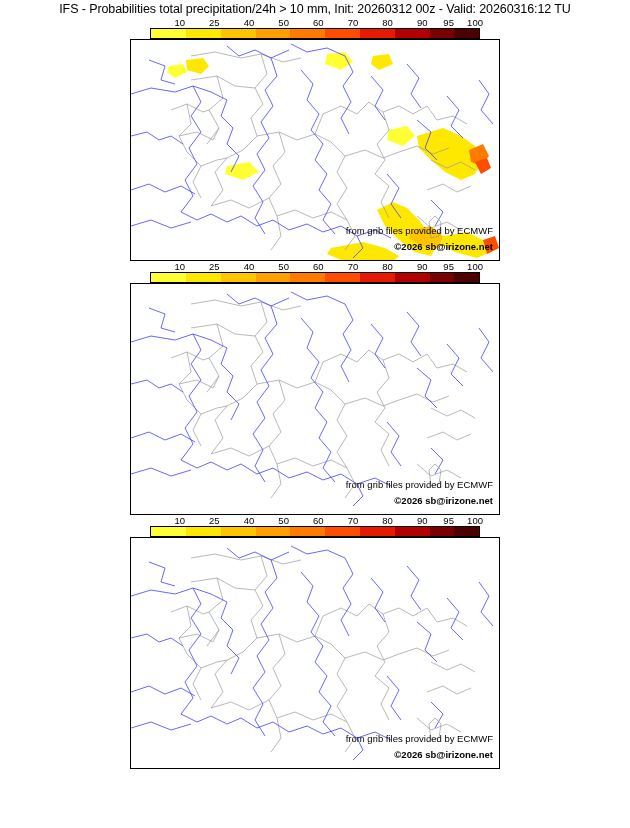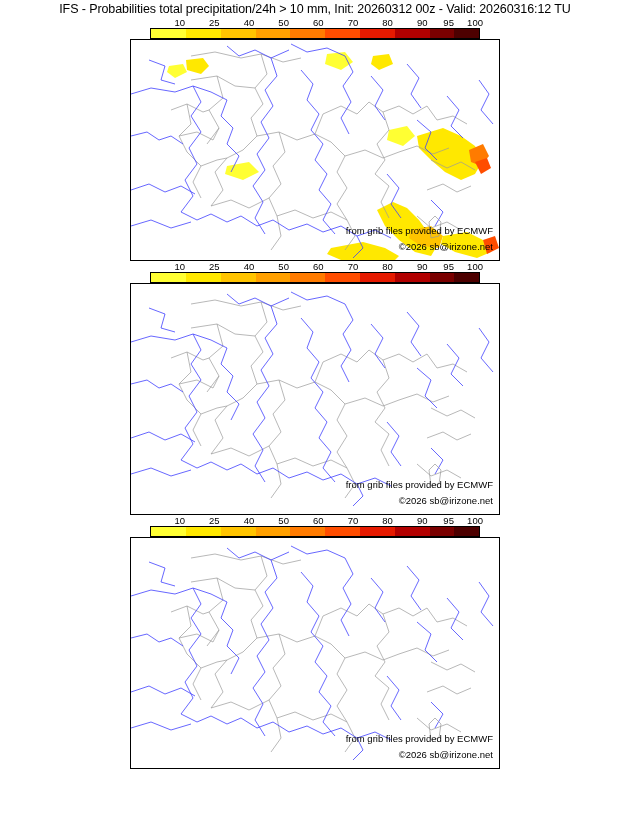--- a/index.html
+++ b/index.html
@@ -50,21 +50,21 @@
     background:#ffffff;
   }
   .map-wrap svg{display:block;}
   .credit{
     position:absolute;
     font-size:9.5px;
     color:#000;
     white-space:nowrap;
   }
   .credit-ecmwf{right:6px;bottom:24px;}
-  .credit-sb{right:6px;bottom:8px;font-weight:normal;}
+  .credit-sb{right:6px;bottom:8px;font-weight:bold;}
   .panel + .panel{margin-top:0px;}
 </style>
 </head>
 <body>
 
 <div class="panel">
   <div class="panel-title">IFS - Probabilities total precipitation/24h &gt; 10 mm, Init: 20260312 00z - Valid: 20260316:12 TU</div>
   <div class="legend">
     <div class="legend-labels">
       <span style="left:9.0%">10</span>

